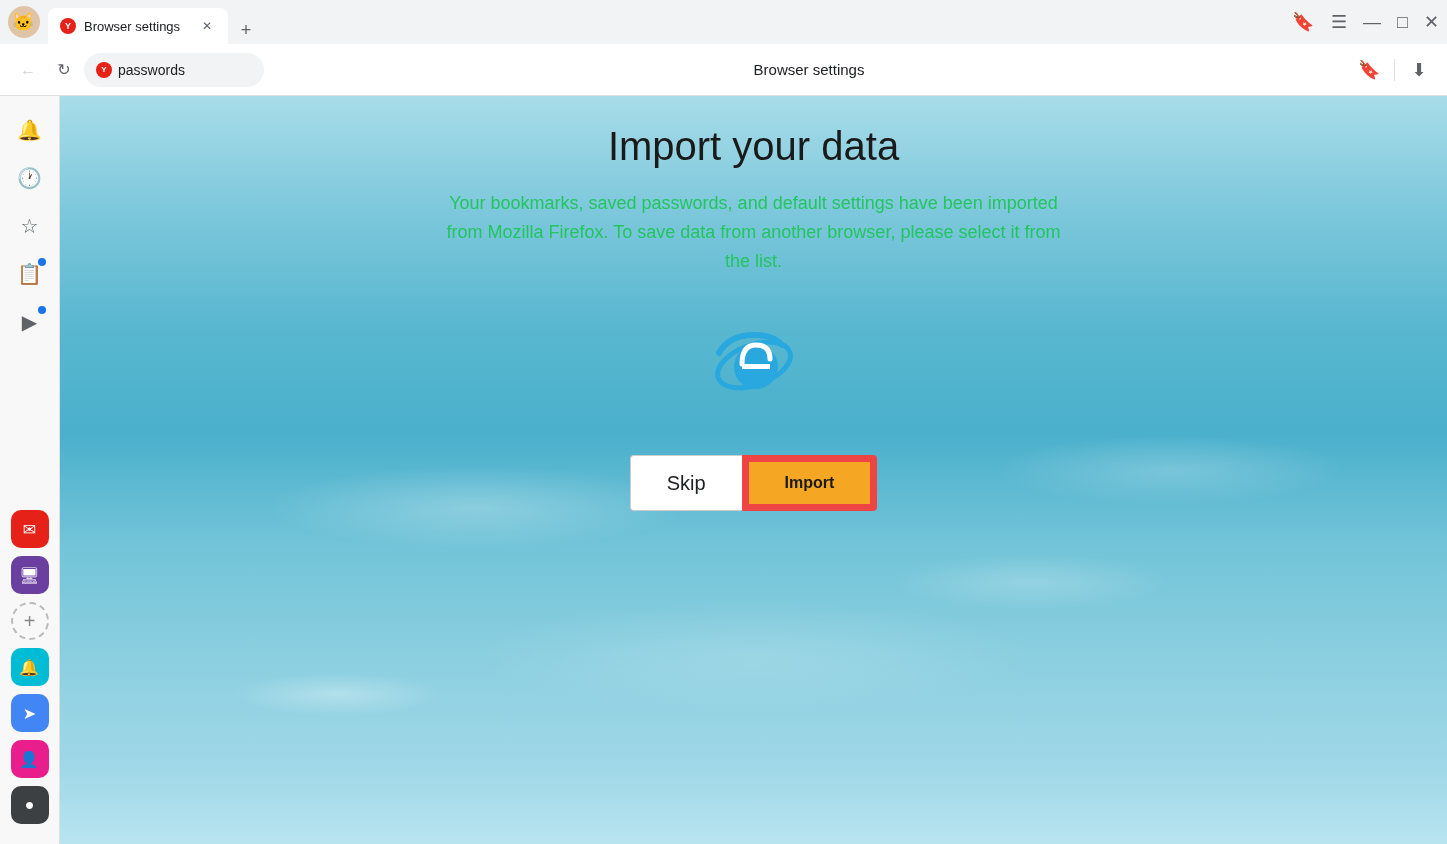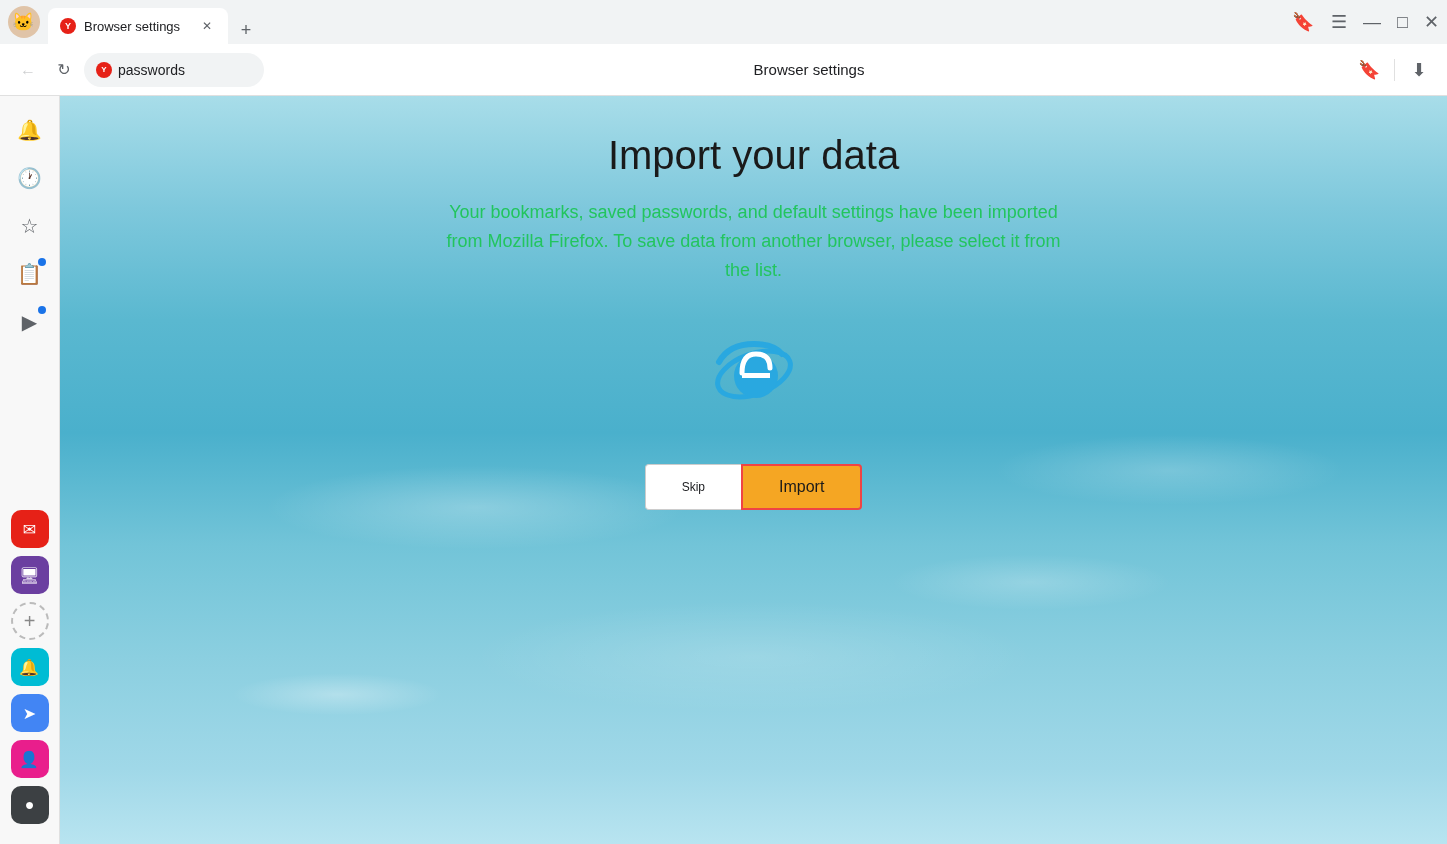--- a/index.html
+++ b/index.html
@@ -199,21 +199,21 @@
       background:
         radial-gradient(ellipse 300px 60px at 30% 55%, rgba(255,255,255,0.25) 0%, transparent 70%),
         radial-gradient(ellipse 200px 40px at 70% 65%, rgba(255,255,255,0.2) 0%, transparent 70%),
         radial-gradient(ellipse 400px 80px at 50% 75%, rgba(255,255,255,0.15) 0%, transparent 70%),
         radial-gradient(ellipse 150px 30px at 20% 80%, rgba(255,255,255,0.3) 0%, transparent 70%),
         radial-gradient(ellipse 250px 50px at 80% 50%, rgba(255,255,255,0.2) 0%, transparent 70%);
     }
     .content-overlay {
       position: relative; z-index: 1;
       display: flex; flex-direction: column; align-items: center;
-      padding-top: 37px;
+      padding-top: 28px;
     }
     .import-title {
       font-size: 40px;
       font-weight: 400;
       color: #1a1a1a;
       margin-bottom: 20px;
       text-align: center;
     }
     .import-desc {
       font-size: 18px;
@@ -254,32 +254,32 @@
     }
 
     
     .action-btns {
       display: flex; gap: 0;
     }
     .btn-skip {
       padding: 12px 36px;
       border: 1px solid #ccc;
       background: #fff;
-      font-size: 12px;
+      font-size: 20px;
       color: #202124;
       cursor: pointer;
       border-radius: 4px 0 0 4px;
       border-right: none;
     }
     .btn-import {
       padding: 12px 36px;
       background: #f5a623;
-      border: 2px solid #ef4444;
+      border: 7px solid #ef4444;
       font-size: 16px;
-      font-weight: 400;
+      font-weight: 700;
       color: #1a1a1a;
       cursor: pointer;
       border-radius: 0 4px 4px 0;
     }
   </style>
 </head>
 <body>
 
 <div class="title-bar">
   <div class="avatar-btn">🐱</div>

